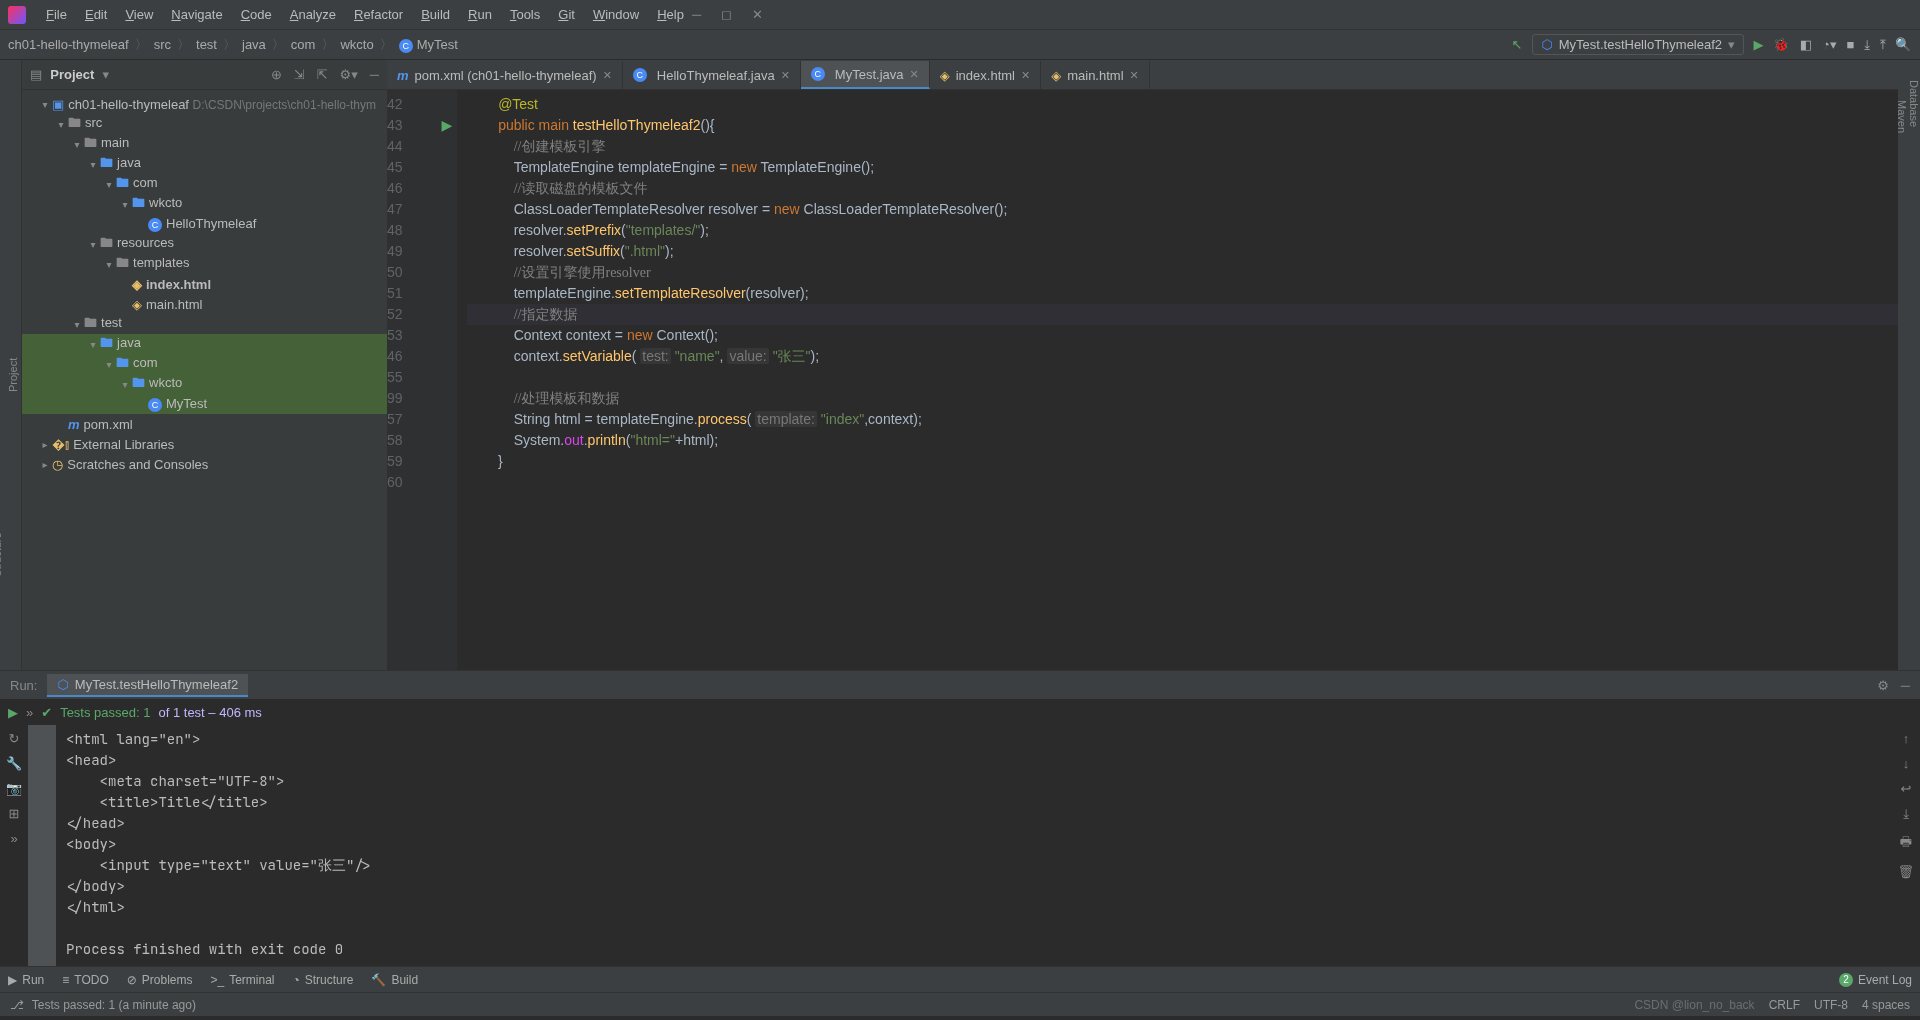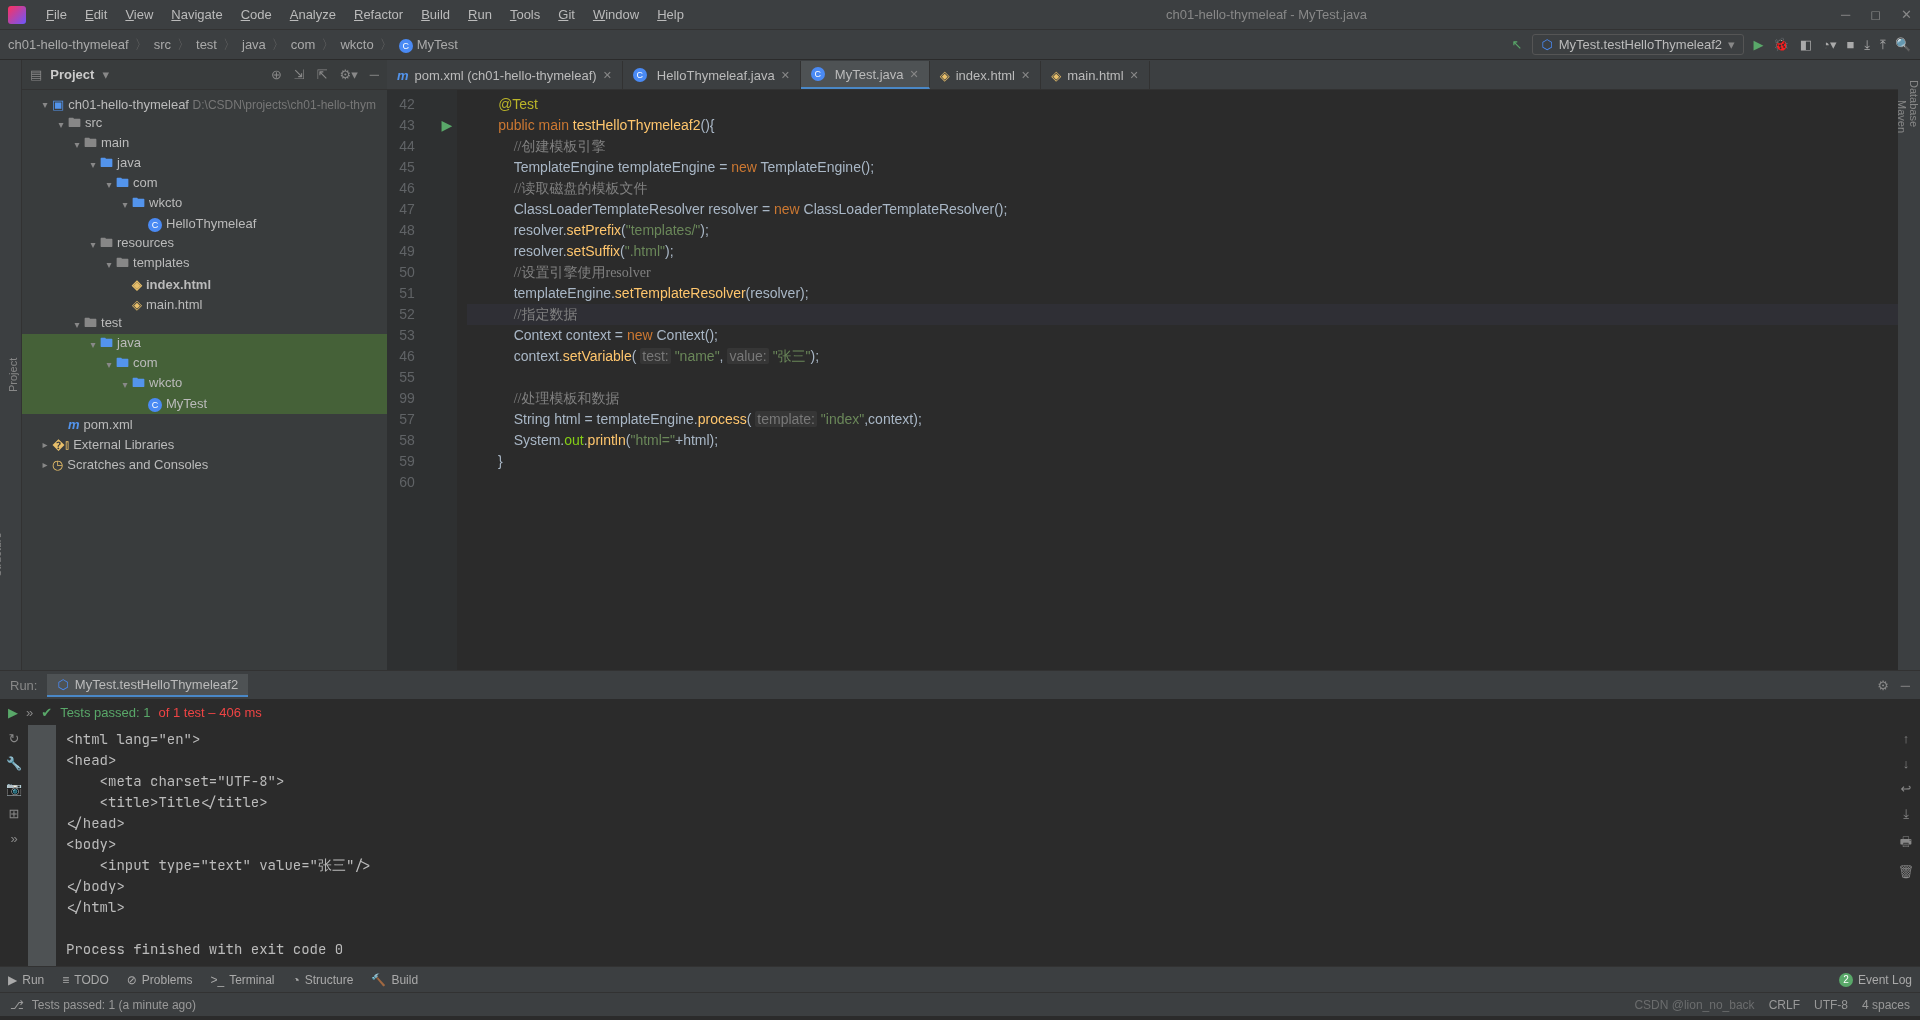--- a/index.html
+++ b/index.html
@@ -35,29 +35,29 @@
 .class-ic { width:14px; height:14px; border-radius:50%; background:#4a8af4; color:#fff; font-size:9px; display:inline-flex; align-items:center; justify-content:center; margin-right:4px; }
 .xml-ic { color:#5394ec; }
 .html-ic { color:#e8bf6a; }
 .dim { color:#777; font-size:12px; }
 .editor { flex:1; display:flex; flex-direction:column; background:rgba(43,43,43,0.92); }
 .tabs { height:30px; display:flex; align-items:flex-end; background:#3c3f41; border-bottom:1px solid #323232; }
 .tab { height:28px; display:flex; align-items:center; padding:0 10px; gap:6px; color:#bbb; border-right:1px solid #323232; }
 .tab.active { background:#4e5254; border-bottom:2px solid #4a88c7; }
 .tab .close { color:#888; font-size:11px; }
 .code-area { flex:1; display:flex; overflow:hidden; font-family:"JetBrains Mono",Consolas,monospace; font-size:14px; line-height:21px; }
-.gutter { width:50px; text-align:center; color:#606366; padding:4px 10px 0 0; background:rgba(49,51,53,0.6); }
+.gutter { width:50px; text-align:left; color:#606366; padding:4px 10px 0 0; background:rgba(49,51,53,0.6); }
 .gut-icons { width:20px; background:rgba(49,51,53,0.6); padding-top:4px; }
 .code { flex:1; padding:4px 0 0 10px; white-space:pre; color:#a9b7c6; }
 .k { color:#cc7832; }
 .an { color:#bbb529; }
 .s { color:#6a8759; }
 .c { color:#808080;font-family:Liberation Serif, serif; }
 .m { color:#ffc66d; }
-.n { color:#84cc16; }
+.n { color:#d946ef; }
 .hint { color:#787878; background:rgba(120,120,120,0.15); padding:0 2px; border-radius:2px; }
 .hl-line { background:rgba(50,50,60,0.6); display:inline-block; width:100%; }
 .run-panel { height:296px; background:rgba(43,43,43,0.95); display:flex; flex-direction:column; border-top:1px solid #323232; }
 .run-head { height:28px; display:flex; align-items:center; padding:0 10px; gap:10px; background:#3c3f41; }
 .run-head .lbl { color:#888; }
 .run-tab { background:#4e5254; padding:3px 10px; border-bottom:2px solid #4a88c7; display:flex; align-items:center; gap:6px; }
 .run-head .right { margin-left:auto; display:flex; gap:12px; color:#888; }
 .test-bar { height:26px; display:flex; align-items:center; padding:0 8px; gap:8px; }
 .check { color:#59a869; }
 .console { flex:1; display:flex; }
@@ -84,21 +84,20 @@
       <span><u>C</u>ode</span>
       <span><u>A</u>nalyze</span>
       <span><u>R</u>efactor</span>
       <span><u>B</u>uild</span>
       <span><u>R</u>un</span>
       <span><u>T</u>ools</span>
       <span><u>G</u>it</span>
       <span><u>W</u>indow</span>
       <span><u>H</u>elp</span>
     </div>
-  <div class="title-text">ch01-hello-thymeleaf - MyTest.java</div>
   <div class="win-ctrl">
     <span>─</span>
     <span>◻</span>
     <span>✕</span>
   </div>
 </div>
 
 <div class="nav-bar">
   <div class="crumb" id="crumb">
       <span>ch01-hello-thymeleaf</span>
@@ -343,21 +342,21 @@
     <div class="right">
       <span>⚙</span>
       <span>─</span>
     </div>
   </div>
   <div class="test-bar">
     <span class="run-icon">▶</span>
     <span style="color:#888">»</span>
     <span class="check">✔</span>
     <span style="color:#59a869">Tests passed: 1</span>
-    <span style="color:#ef4444"> of 1 test – 406 ms</span>
+    <span style="color:#c4b5fd"> of 1 test – 406 ms</span>
   </div>
   <div class="console">
     <div class="con-gutter">
       <span>↻</span>
       <span>🔧</span>
       <span>📷</span>
       <span>⊞</span>
       <span>»</span>
     </div>
     <div class="con-gutter2"></div>

